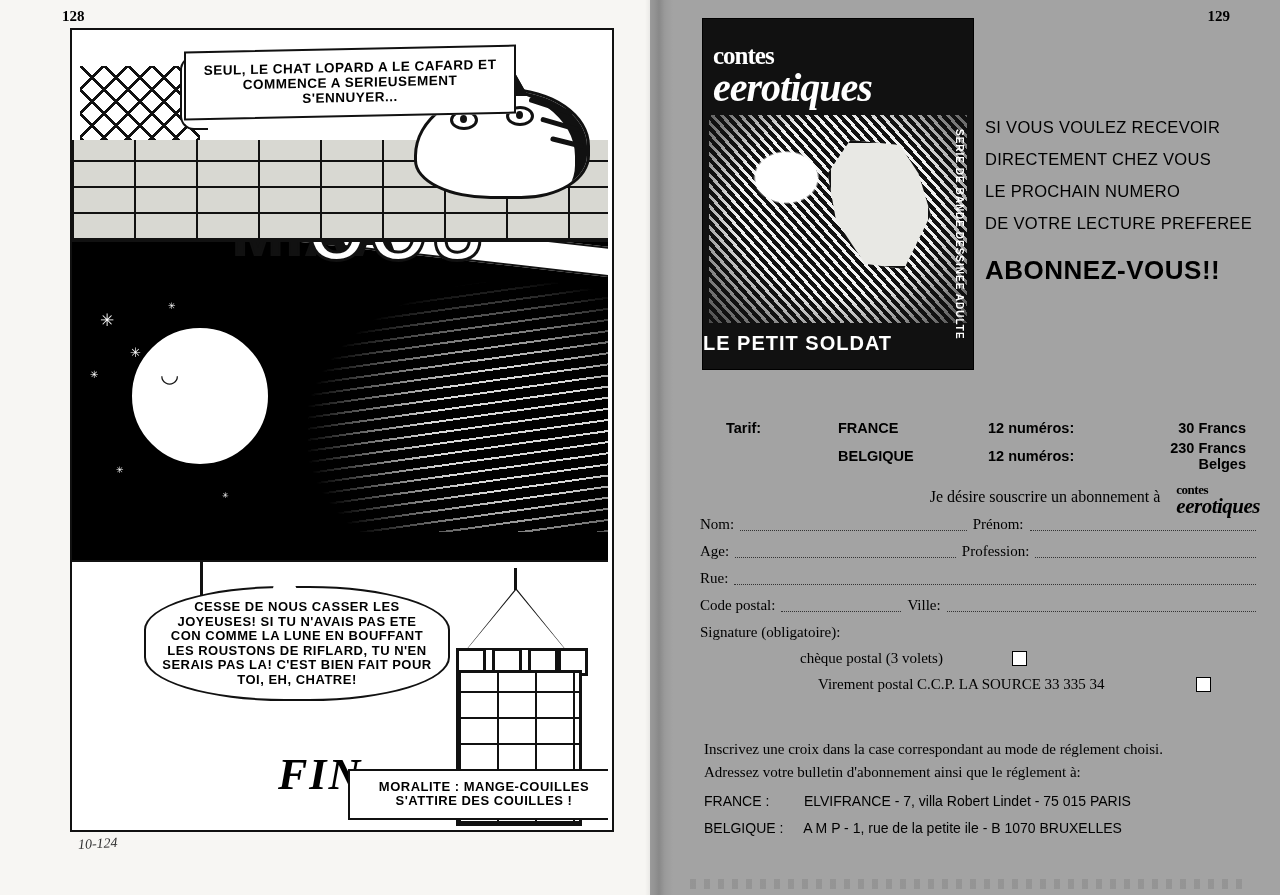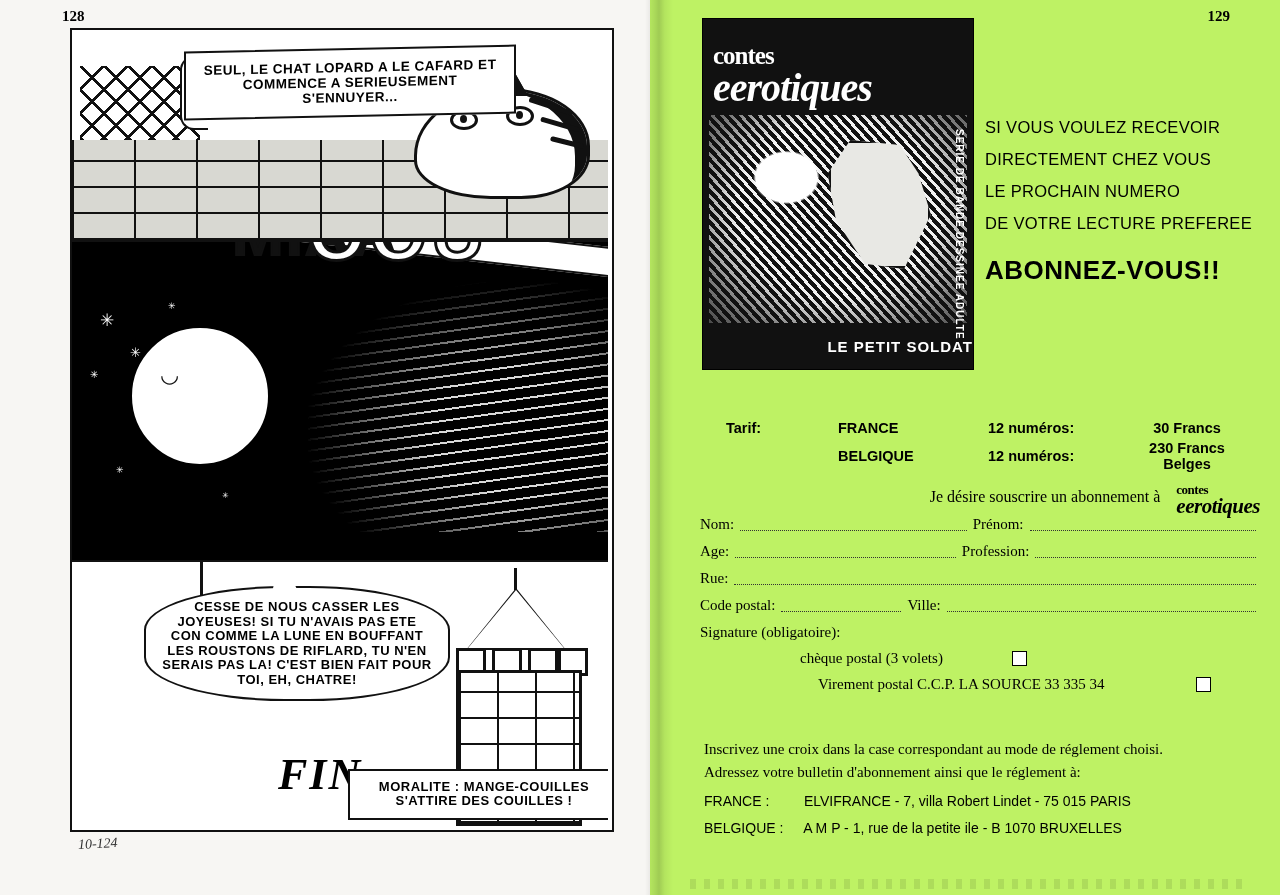--- a/index.html
+++ b/index.html
@@ -24,21 +24,21 @@
   .page {
     position: relative;
     height: 100%;
   }
   .page-left {
     width: 650px;
     background: #f7f6f3;
   }
   .page-right {
     width: 630px;
-    background: #bef264;
+    background: #a3a3a3;
   }
   .gutter {
     position: absolute;
     left: 645px;
     top: 0;
     width: 28px;
     height: 100%;
     background: linear-gradient(to right, rgba(0,0,0,0.0) 0%, rgba(0,0,0,0.10) 35%, rgba(0,0,0,0.16) 50%, rgba(0,0,0,0.06) 70%, rgba(0,0,0,0) 100%);
     pointer-events: none;
   }
@@ -272,43 +272,43 @@
     background: #e8e8e4;
     clip-path: polygon(22% 0%, 70% 4%, 88% 26%, 100% 58%, 74% 100%, 36% 96%, 8% 62%, 0% 26%);
     box-shadow: inset 0 0 0 3px #111;
   }
   .cover-spine {
     position: absolute; right: 8px; top: 110px;
     color: #fff; font-size: 10px; letter-spacing: 1px;
     writing-mode: vertical-rl; font-weight: bold;
   }
   .cover-title {
-    position: absolute; left: 0; right: 0; bottom: 14px; text-align: right;
-    color: #fff; font-weight: bold; font-size: 15px; letter-spacing: 1px;
+    position: absolute; left: 0; right: 0; bottom: 14px; text-align: left;
+    color: #fff; font-weight: bold; font-size: 20px; letter-spacing: 1px;
   }
   .promo {
     position: absolute; left: 985px; top: 118px; width: 280px;
     font-family: "Liberation Sans", sans-serif;
   }
   .promo-line {
     font-size: 16.5px; letter-spacing: .3px; margin-bottom: 13px; white-space: nowrap;
   }
   .promo-cta {
     font-size: 26px; font-weight: bold; letter-spacing: .5px; margin-top: 22px;
   }
   .tarif {
     position: absolute; left: 726px; top: 418px; width: 520px;
     font-family: "Liberation Sans", sans-serif; font-size: 14.5px; font-weight: bold;
   }
   .tarif table { border-collapse: collapse; width: 100%; }
   .tarif td { padding: 2px 0; }
   .tarif .lbl { width: 112px; font-weight: bold; }
   .tarif .country { width: 150px; }
   .tarif .count { width: 140px; }
-  .tarif .price { text-align: center; }
+  .tarif .price { text-align: right; }
   .subscribe-line {
     position: absolute; left: 700px; top: 478px; width: 560px;
     font-family: "Liberation Serif", serif; font-size: 16px;
     display: flex; align-items: center; justify-content: flex-end;
   }
   .subscribe-line .txt { margin-right: 16px; }
   .mini-logo {
     font-family: "Liberation Serif", serif; font-weight: bold; font-style: italic;
     font-size: 21px; line-height: .9; letter-spacing: -.5px;
   }

